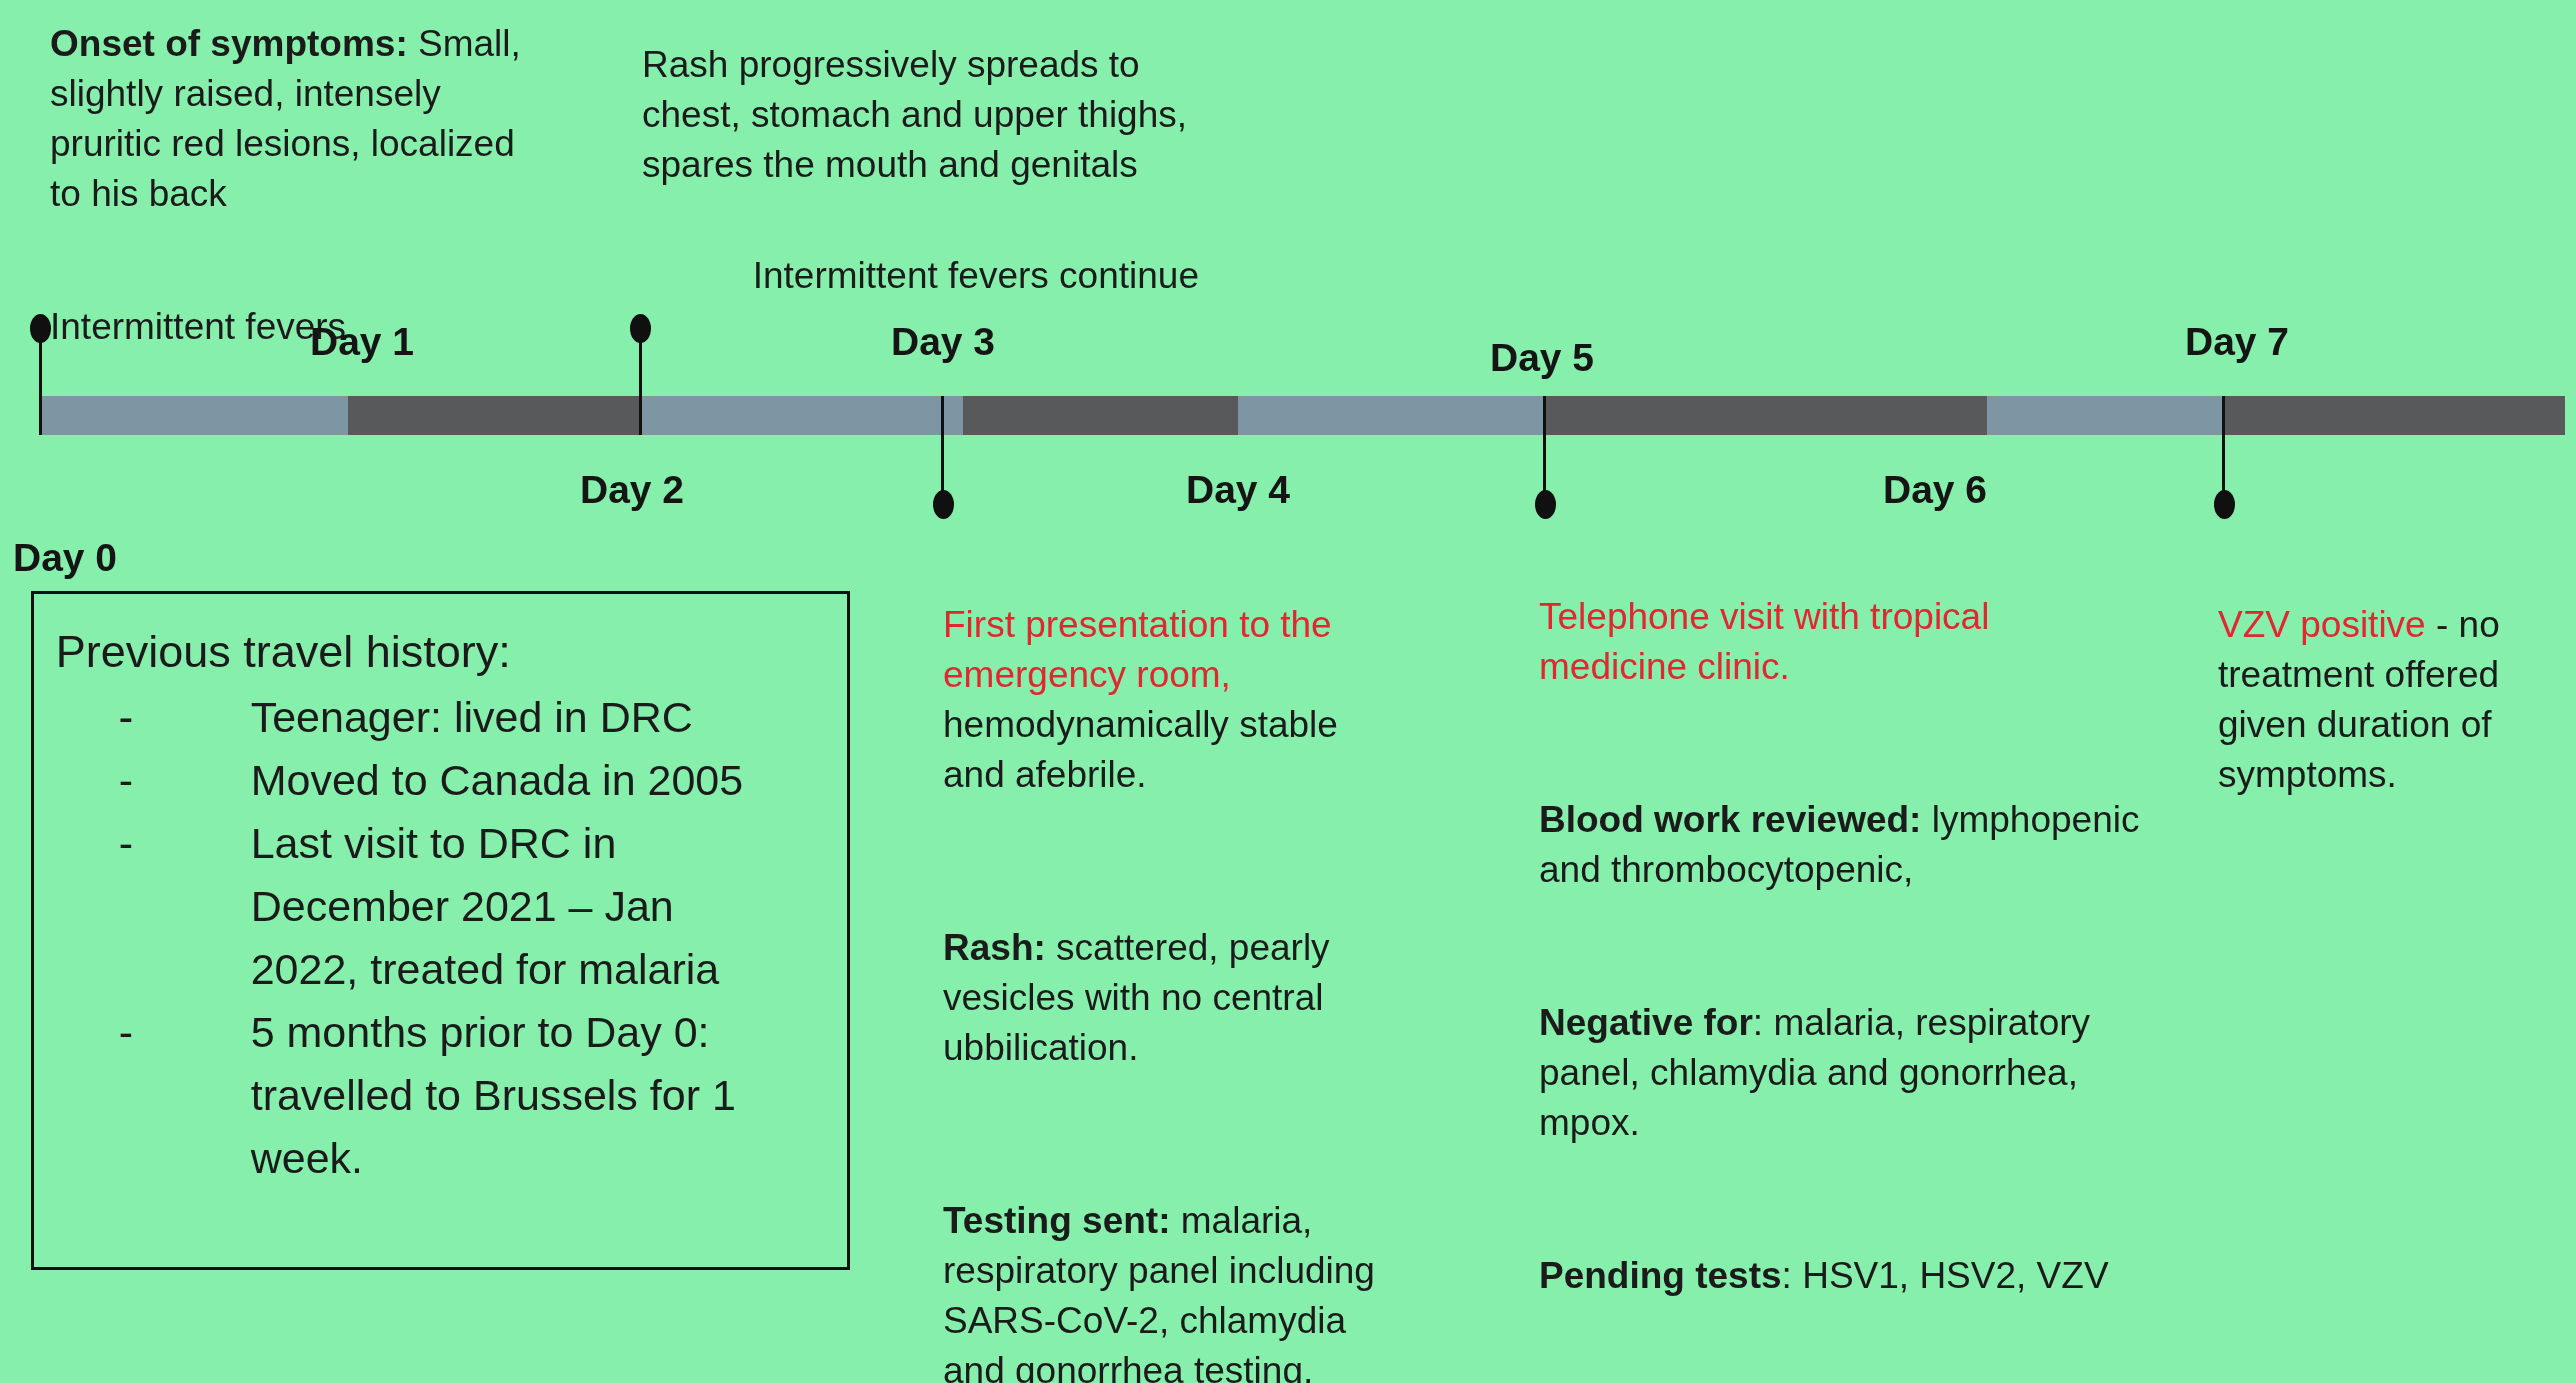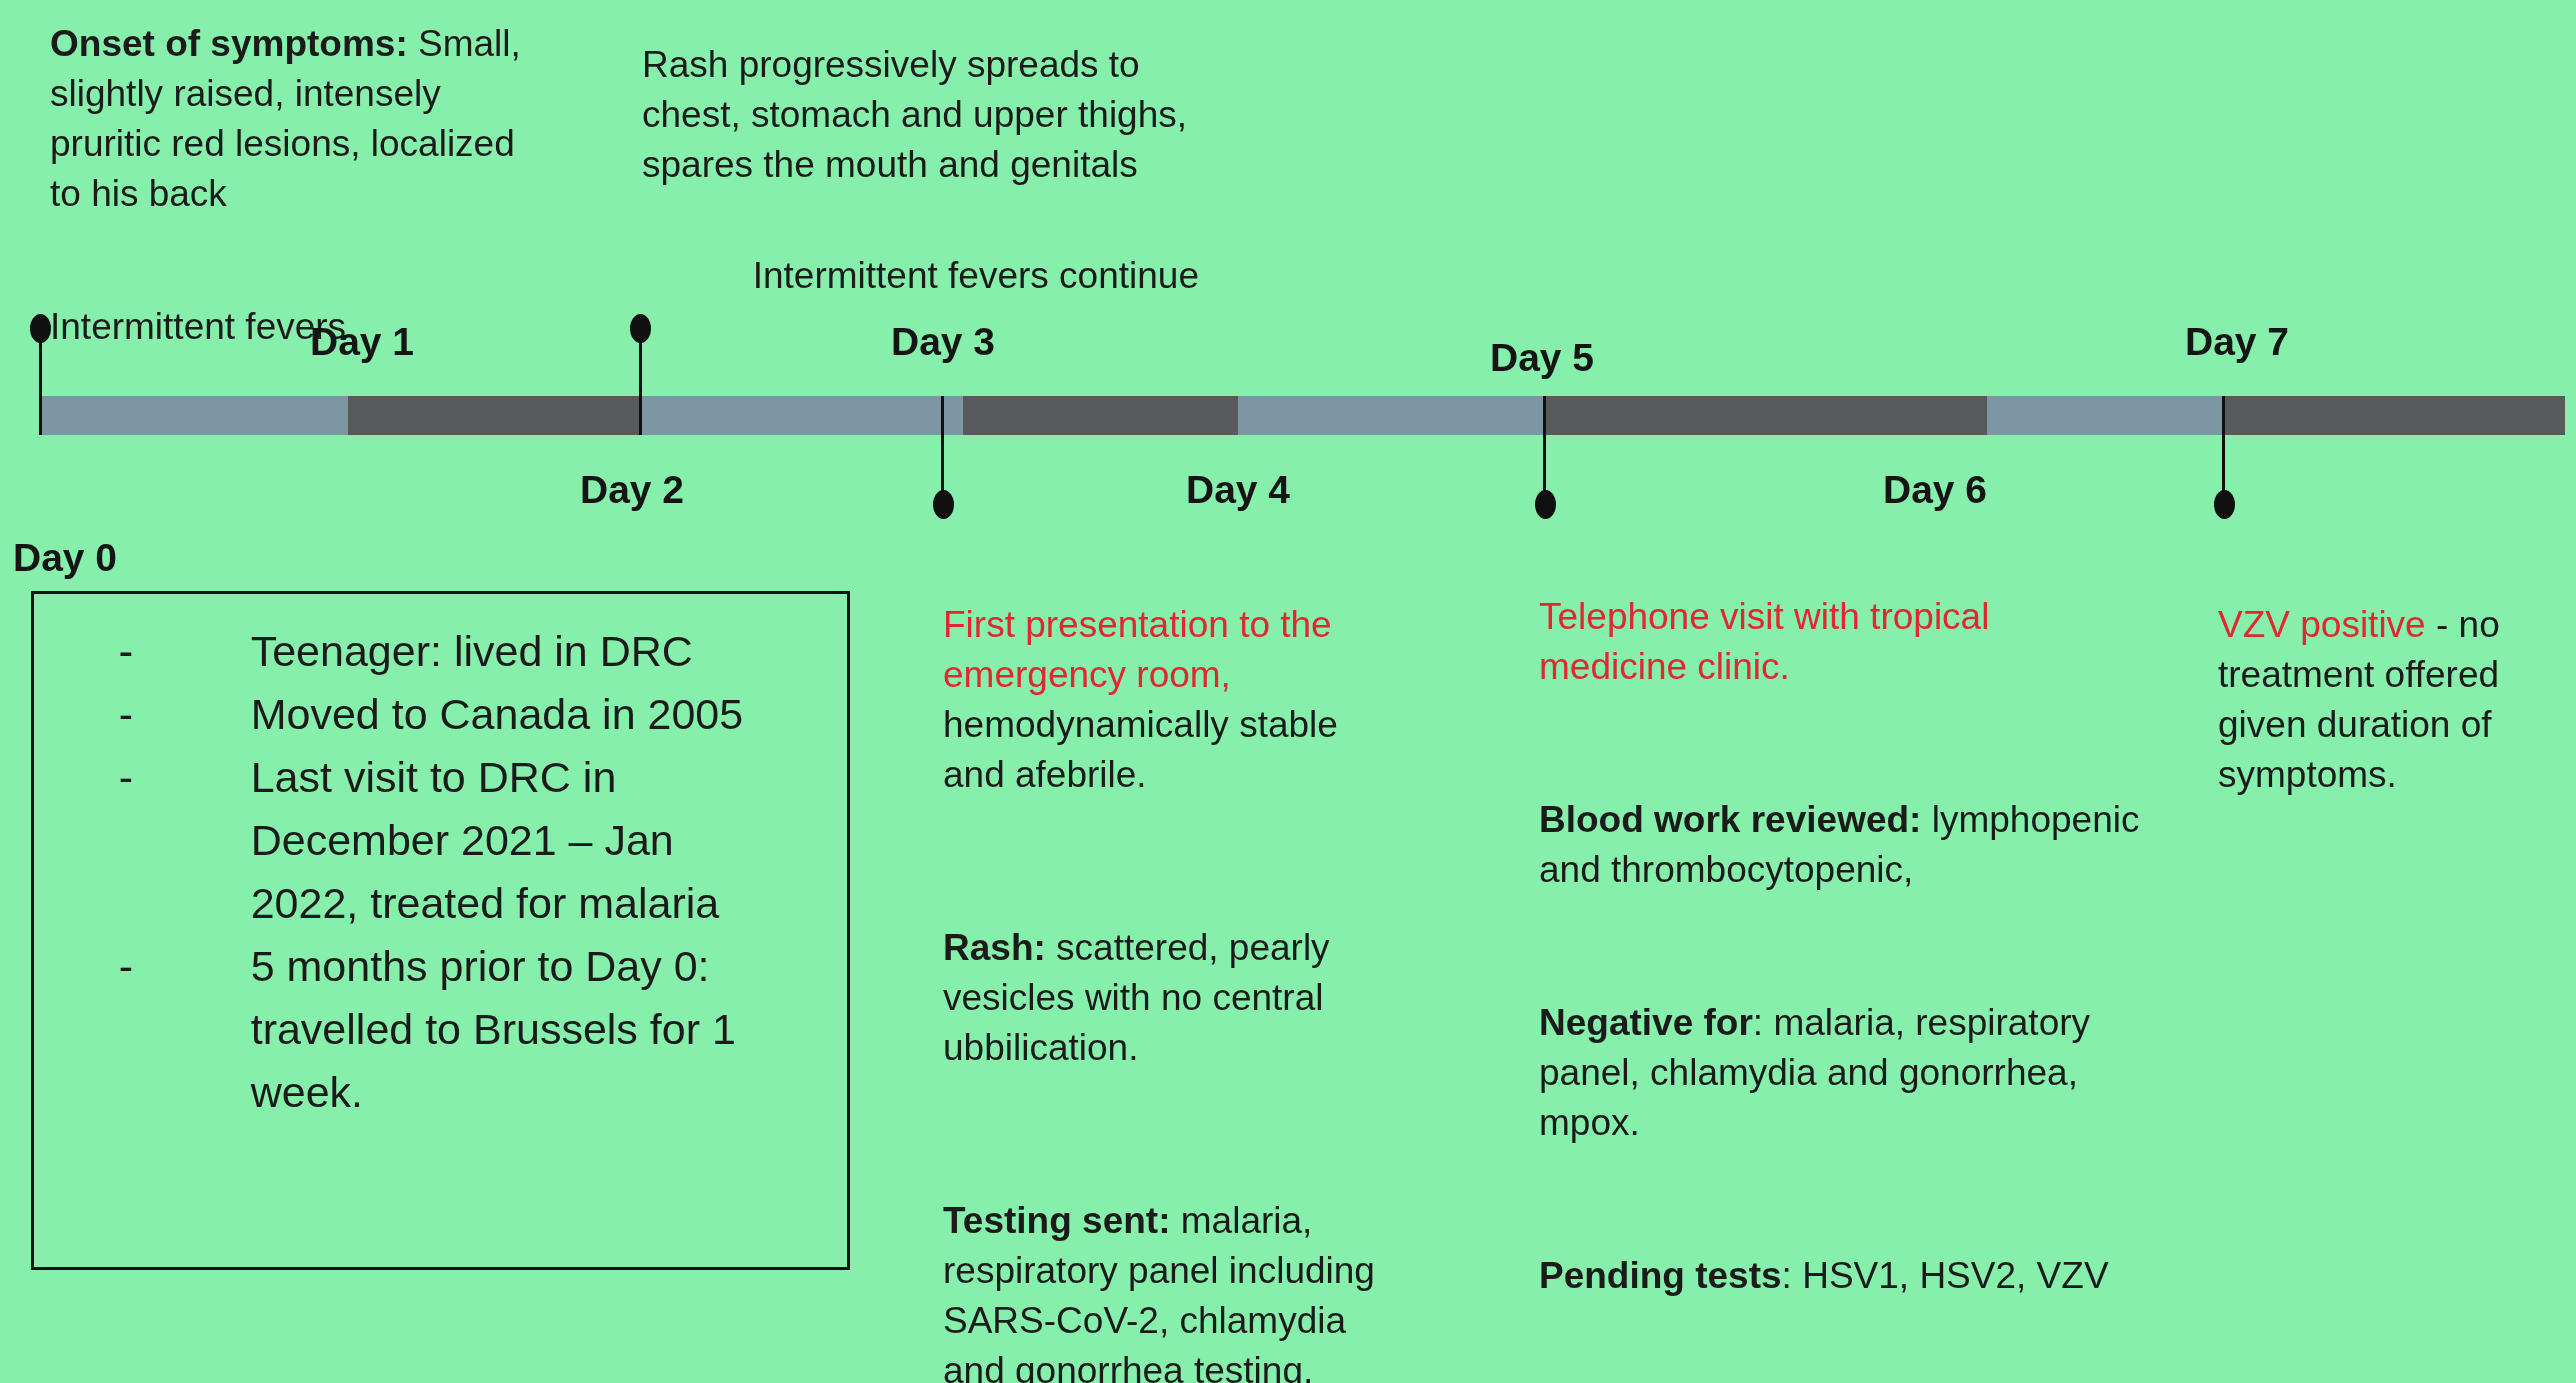--- a/index.html
+++ b/index.html
@@ -126,20 +126,21 @@
   <div class="day-label" style="left:943px;top:320px;">Day 3</div>
   <div class="day-label" style="left:1542px;top:336px;">Day 5</div>
   <div class="day-label" style="left:2237px;top:320px;">Day 7</div>
 
   <div class="day-label" style="left:65px;top:492px;margin-top:44px;">Day 0</div>
   <div class="day-label" style="left:632px;top:468px;">Day 2</div>
   <div class="day-label" style="left:1238px;top:468px;">Day 4</div>
   <div class="day-label" style="left:1935px;top:468px;">Day 6</div>
 
   <div class="travel-box">
+    <p class="travel-title">Previous travel history:</p>
     <div class="li"><span class="dash">-</span></div>
     <div class="li"><span class="dash">-</span><span>Teenager: lived in DRC</span></div>
     <div class="li"><span class="dash">-</span><span>Moved to Canada in 2005</span></div>
     <div class="li"><span class="dash">-</span><span>Last visit to DRC in
 December 2021 – Jan
 2022, treated for malaria</span></div>
     <div class="li"><span class="dash">-</span><span>5 months prior to Day 0:
 travelled to Brussels for 1
 week.</span></div>
   </div>

